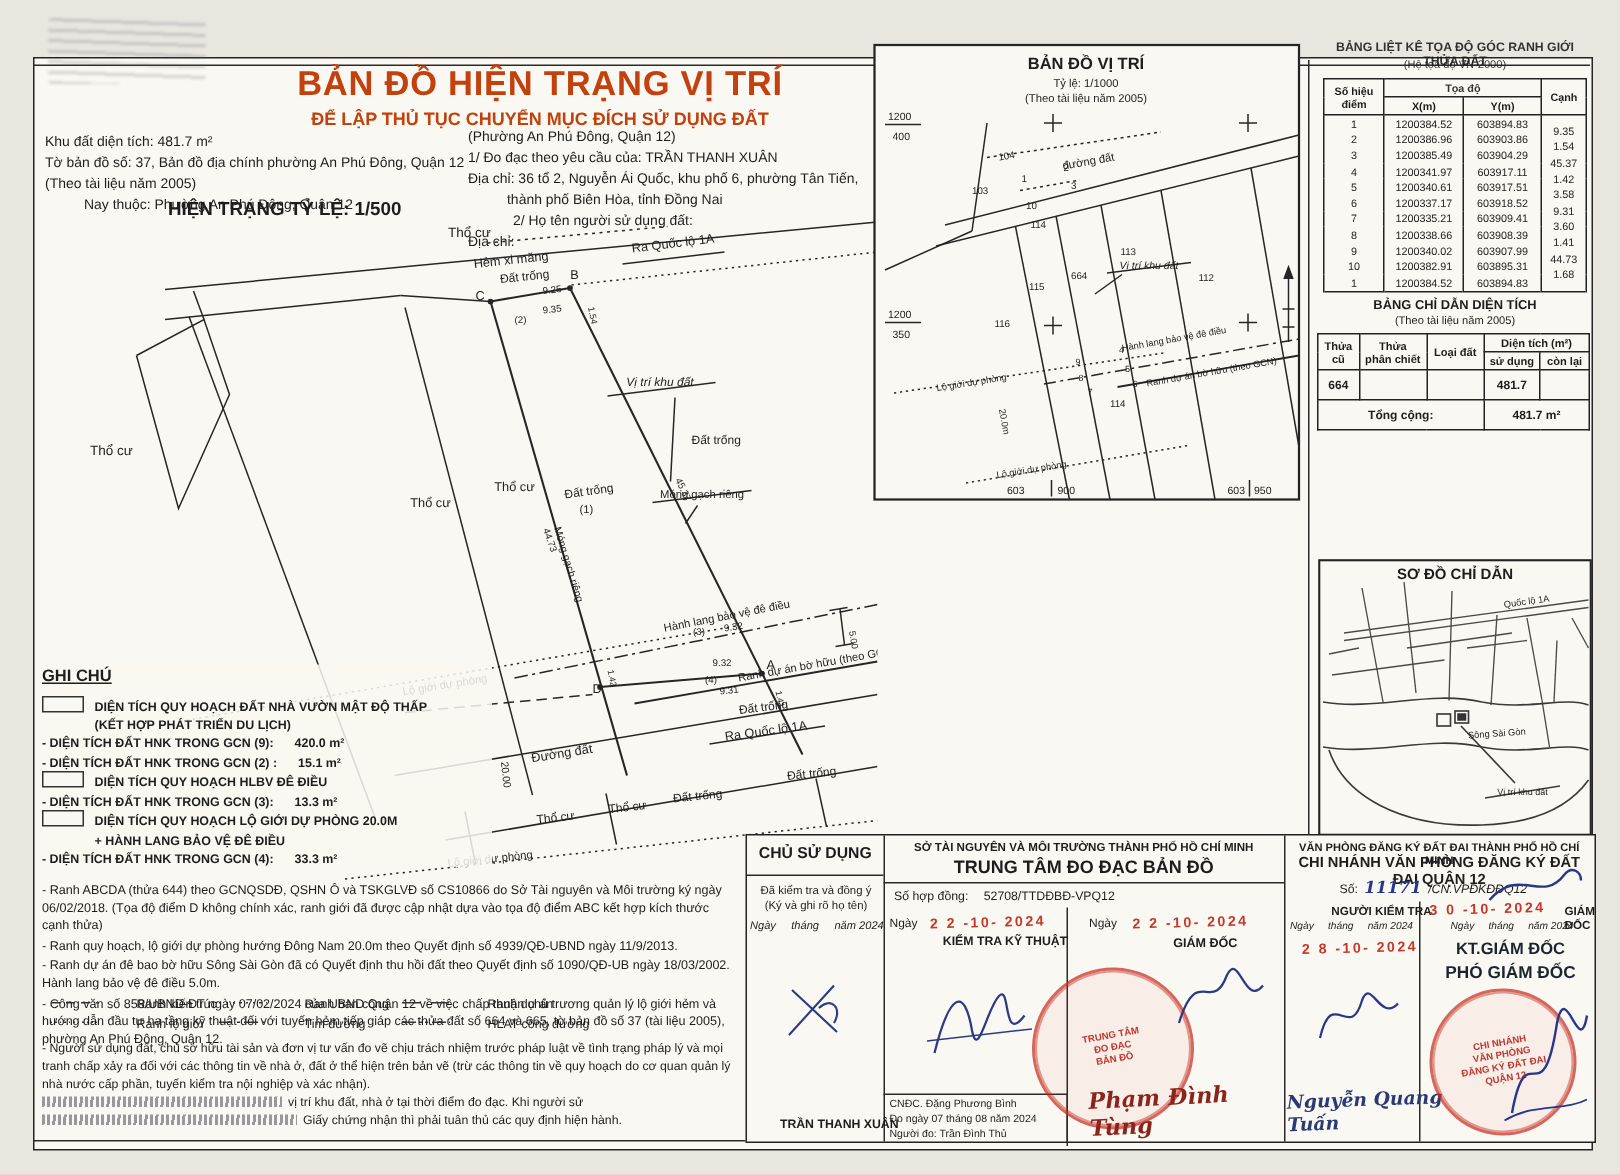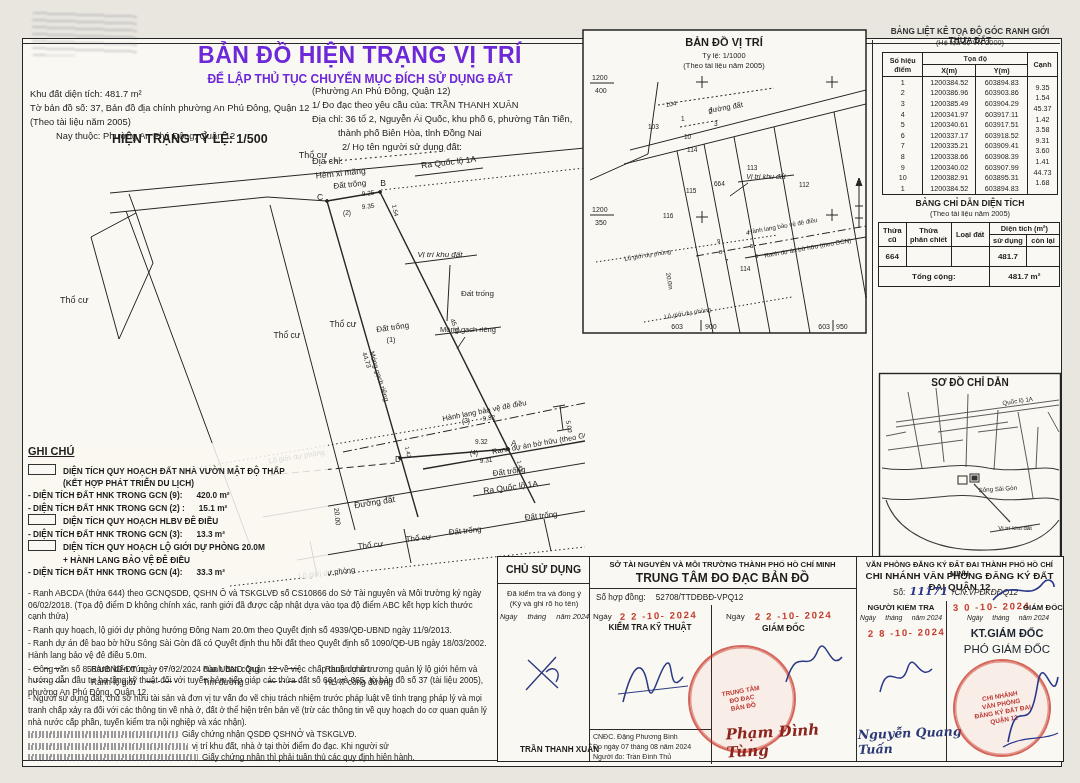--- a/index.html
+++ b/index.html
@@ -3,21 +3,21 @@
 <meta charset="utf-8">
 <style>
   html,body{margin:0;padding:0;background:#cfccc6;}
   #page{position:relative;width:1080px;height:783px;background:#e9e6e0;
         font-family:"Liberation Sans",sans-serif;color:#1d1d1d;overflow:hidden;}
   .abs{position:absolute;}
   #paper{left:22px;top:38px;width:1038px;height:727px;background:#faf8f2;
          border:1.6px solid #242424;}
   .hline{border-top:1.2px solid #2a2a2a;height:0;}
   .vline{border-left:1.3px solid #2a2a2a;width:0;}
-  .ttl{color:#6d28d9;font-weight:bold;text-align:center;}
+  .ttl{color:#c2410c;font-weight:bold;text-align:center;}
   .fuzzy{filter:blur(.35px);opacity:.9;}
   .pre{white-space:pre;}
   .sm{font-size:9.5px;line-height:1.5;}
   .info-block div{white-space:nowrap;}
   .info-block div:nth-child(4){padding-left:26px;}
   #hdr-right div:nth-child(5){padding-left:30px;}
   
   table{border-collapse:collapse;}
   .ctab{width:176px;font-size:7.2px;border:1.4px solid #222;background:#faf8f2;}
   .ctab th{border:1px solid #222;font-weight:bold;padding:1px 0;}
@@ -50,21 +50,21 @@
   .ls.finedot{background:repeating-linear-gradient(90deg,#333 0 1px,transparent 1px 3px);height:1px;}
   .ls.dashdot{background:repeating-linear-gradient(90deg,#333 0 9px,transparent 9px 12px,#333 12px 14px,transparent 14px 17px);height:1.2px;}
   .ls.dashdotdot{background:repeating-linear-gradient(90deg,#333 0 9px,transparent 9px 11px,#333 11px 13px,transparent 13px 15px,#333 15px 17px,transparent 17px 20px);height:1.2px;}
   #footer-notes{font-size:8.2px;line-height:1.45;}
   .scribble{display:inline-block;height:7px;margin-right:4px;vertical-align:-1px;
             background:repeating-linear-gradient(93deg,#4a4a55 0 2px,transparent 2px 3.6px);
             opacity:.55;filter:blur(.4px);}
   
   #sigtable{left:497px;top:556px;width:565px;height:204px;border:1.6px solid #222;
             background:#faf8f2;}
-  .role{font-weight:bold;}
+  .role{font-weight:bold;margin-left:20px;}
   .reddate{color:#c23a2b;font-weight:bold;letter-spacing:1.6px;font-size:9.5px;
            transform:rotate(-1.5deg);display:inline-block;}
   .script{font-family:"DejaVu Serif",serif;font-style:italic;font-weight:bold;}
   .stamp{border:2.4px solid rgba(198,44,32,.7);border-radius:50%;
          display:flex;flex-direction:column;align-items:center;justify-content:center;
          color:rgba(180,30,24,.88);text-align:center;transform:rotate(-10deg);
          box-shadow:inset 0 0 0 1.4px rgba(198,44,32,.45);background:rgba(215,60,45,.05);}
   .stamp div{font-size:6.4px;font-weight:bold;line-height:1.25;}
   svg text{font-family:"Liberation Sans",sans-serif;fill:#1d1d1d;}
   #corner-mark{background:repeating-linear-gradient(2deg,#6b6e78 0 2px,transparent 2px 7px);
@@ -457,21 +457,20 @@
         <span class="ls dashdot"></span>
         <span>Tim đường</span>
       </div>
       <div class="leg">
         <span class="ls dashdotdot"></span>
         <span>HLAT công đường</span>
       </div>
     </div>
   <div class="abs" id="footer-notes" style="left:28px;top:693px;width:462px;">
       <div><span>- Người sử dụng đất, chủ sở hữu tài sản và đơn vị tư vấn đo vẽ chịu trách nhiệm trước pháp luật về tình trạng pháp lý và mọi tranh chấp xảy ra đối với các thông tin về nhà ở, đất ở thể hiện trên bản vẽ (trừ các thông tin về quy hoạch do cơ quan quản lý nhà nước cấp phần, tuyến kiểm tra nội nghiệp và xác nhận).</span></div>
-      <div><span class="scribble" style="width: 150px;"></span><span>Giấy chứng nhận QSDĐ QSHNỞ và TSKGLVĐ.</span></div>
       <div><span class="scribble" style="width: 160px;"></span><span>vị trí khu đất, nhà ở tại thời điểm đo đạc. Khi người sử</span></div>
       <div><span class="scribble" style="width: 170px;"></span><span>Giấy chứng nhận thì phải tuân thủ các quy định hiện hành.</span></div>
     </div>
 
   <div class="abs" id="sigtable">
     <div class="abs vline" style="left:91px;top:0;height:204px;"></div>
     <div class="abs vline" style="left:358px;top:0;height:204px;"></div>
 
     <div class="abs" style="left:0;top:6px;width:91px;text-align:center;font-size:10.5px;font-weight:bold;">CHỦ SỬ DỤNG</div>
     <div class="abs hline" style="left:0;top:26px;width:91px;"></div>
@@ -535,21 +534,21 @@
     <div class="abs pre" style="left:358px;top:57px;width:90px;text-align:center;font-size:6.8px;font-style:italic;">Ngày     tháng     năm 2024</div>
     <div class="abs reddate" style="left:370px;top:70px;">2 8 -10- 2024</div>
     <svg class="abs" style="left:372px;top:90px;" width="70" height="60">
       <path d="M10,45 C18,10 30,48 38,20 C44,4 50,35 62,22" stroke="#28368b" stroke-width="1.5" fill="none"></path>
     </svg>
     <div class="abs script" style="left:360px;top:168px;width:120px;font-size:12.5px;color:#2b3a76;transform:rotate(-2deg);">Nguyễn Quang Tuấn</div>
     <div class="abs reddate" style="left:455px;top:44px;">3 0 -10- 2024</div>
     <div class="abs role" style="left:525px;top:46px;font-size:7.8px;">GIÁM ĐỐC</div>
     <div class="abs pre" style="left:460px;top:57px;width:100px;text-align:center;font-size:6.8px;font-style:italic;">Ngày     tháng     năm 2024</div>
     <div class="abs" style="left:455px;top:70px;width:108px;text-align:center;font-size:11px;font-weight:bold;color:#1c2430;">KT.GIÁM ĐỐC</div>
-    <div class="abs" style="left:455px;top:86px;width:108px;text-align:center;font-size:11.5px;font-weight:normal;color:#1c2430;">PHÓ GIÁM ĐỐC</div>
+    <div class="abs" style="left:455px;top:86px;width:108px;text-align:center;font-size:11.5px;font-weight:bold;color:#1c2430;">PHÓ GIÁM ĐỐC</div>
     <div class="abs stamp" style="left:455px;top:102px;width:94px;height:94px;">
       <div>CHI NHÁNH</div>
       <div>VĂN PHÒNG</div>
       <div>ĐĂNG KÝ ĐẤT ĐAI</div>
       <div>QUẬN 12</div>
     </div>
     <svg class="abs" style="left:500px;top:100px;" width="65" height="95">
       <path d="M10,85 C20,30 30,90 40,25 C46,-5 55,50 60,20" stroke="#28368b" stroke-width="1.6" fill="none"></path>
       <path d="M5,90 C25,78 45,84 60,76" stroke="#28368b" stroke-width="1.2" fill="none"></path>
     </svg>

